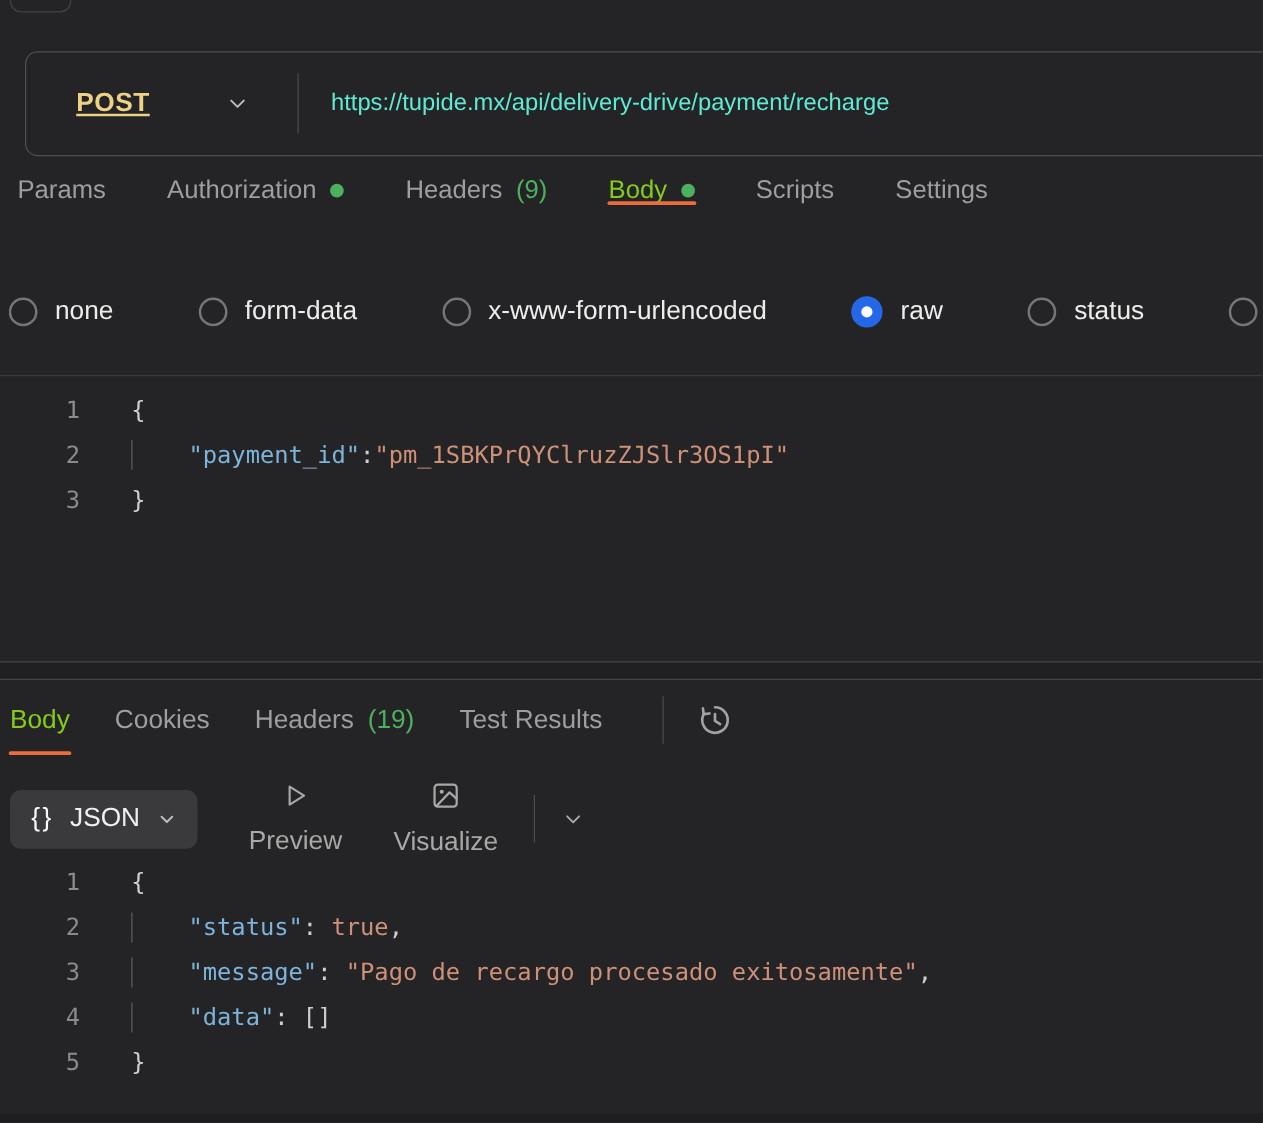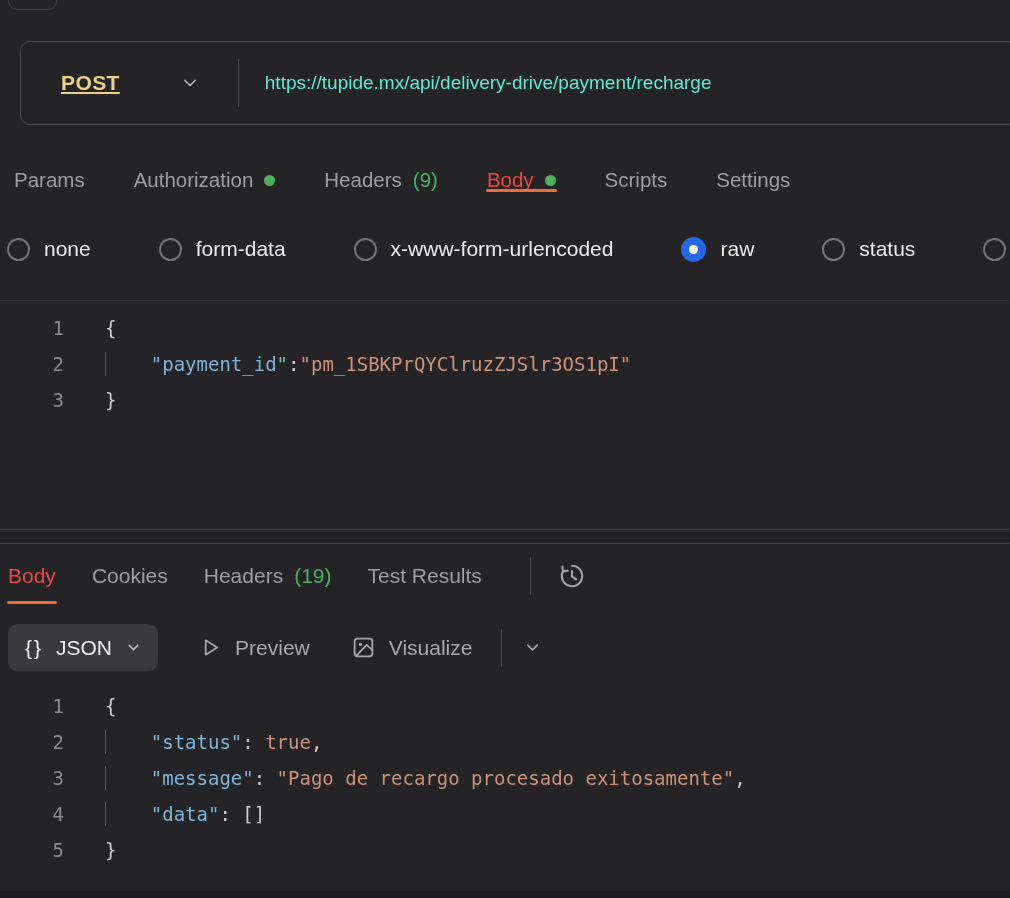--- a/index.html
+++ b/index.html
@@ -25,25 +25,25 @@
     display:flex; align-items:center;
   }
   .method-box { display:flex; align-items:center; padding-left:40px; flex:none; cursor:pointer; }
   .method-label { color:var(--method, #edd185); font-size:21px; font-weight:600; letter-spacing:.4px;text-decoration:underline; }
   .method-chevron { margin-left:60px; }
   .vdiv-tall { width:1px; height:48px; background:#4a4a4c; margin-left:38px; flex:none; }
   .url-text { margin-left:26px; font-size:19px; color:#5eead4; white-space:nowrap; }
 
   
   .req-tabs {
-    position:absolute; top:154px; left:14px; height:52px;
-    display:flex; gap:49px; align-items:center; font-size:20.5px;
+    position:absolute; top:140px; left:14px; height:52px;
+    display:flex; gap:49px; align-items:flex-start; font-size:20.5px;
   }
   .tab { display:flex; align-items:center; gap:11px; color:#9e9ea0; position:relative; cursor:pointer; white-space:nowrap; }
-  .tab.active { color:#ef4444; }
+  .tab.active { color:#84cc16; }
   .tab.active::after {
     content:""; position:absolute; left:-1px; right:-1px; bottom:0; height:3px;
     background:var(--accent, #ec6c3b); border-radius:2px;
   }
   .dot { width:11px; height:11px; border-radius:50%; background:var(--green, #4db05f); }
   .tab-count { color:var(--green, #4db05f); }
 
   
   .radio-row {
     position:absolute; top:226px; left:7px; width:1003px; height:46px;
@@ -80,21 +80,21 @@
   .history-btn { margin-left:24px; display:flex; align-items:center; cursor:pointer; }
 
   
   .meta-row { position:absolute; top:624px; left:8px; display:flex; align-items:center; }
   .json-pill {
     height:47px; background:#3a3a3d; border-radius:9px;
     display:flex; align-items:center; gap:13px; padding:0 16px 0 17px;
     color:#f0f0f0; font-size:21px; cursor:pointer;
   }
   .braces { font-size:21px; letter-spacing:2px; font-weight:400; color:#fafafa; }
-  .meta-btn { display:flex; align-items:center; gap:13px; margin-left:41px; color:#a8a8a8; font-size:21px; cursor:pointer; }
+  .meta-btn { display:flex; align-items:center; gap:13px; margin-left:41px; color:#a8a8a8; font-size:21px; cursor:pointer;flex-direction:column; }
   .meta-div { width:1px; height:38px; background:#4a4a4c; margin-left:29px; }
   .meta-more { margin-left:21px; display:flex; align-items:center; cursor:pointer; }
 
   .bottom-strip { position:absolute; bottom:0; left:0; width:1010px; height:7px; background:#1d1d1f; }
 
   svg { display:block; }
 </style>
 </head>
 <body style="--bg: #242426; --accent: #ec6c3b; --green: #4db05f; --method: #edd185; --blue: #2468e8; --tokk: #7db4da; --toks: #ce9178; --tokp: #cfcfcf; --lnum: #8b8b8b;">
 

